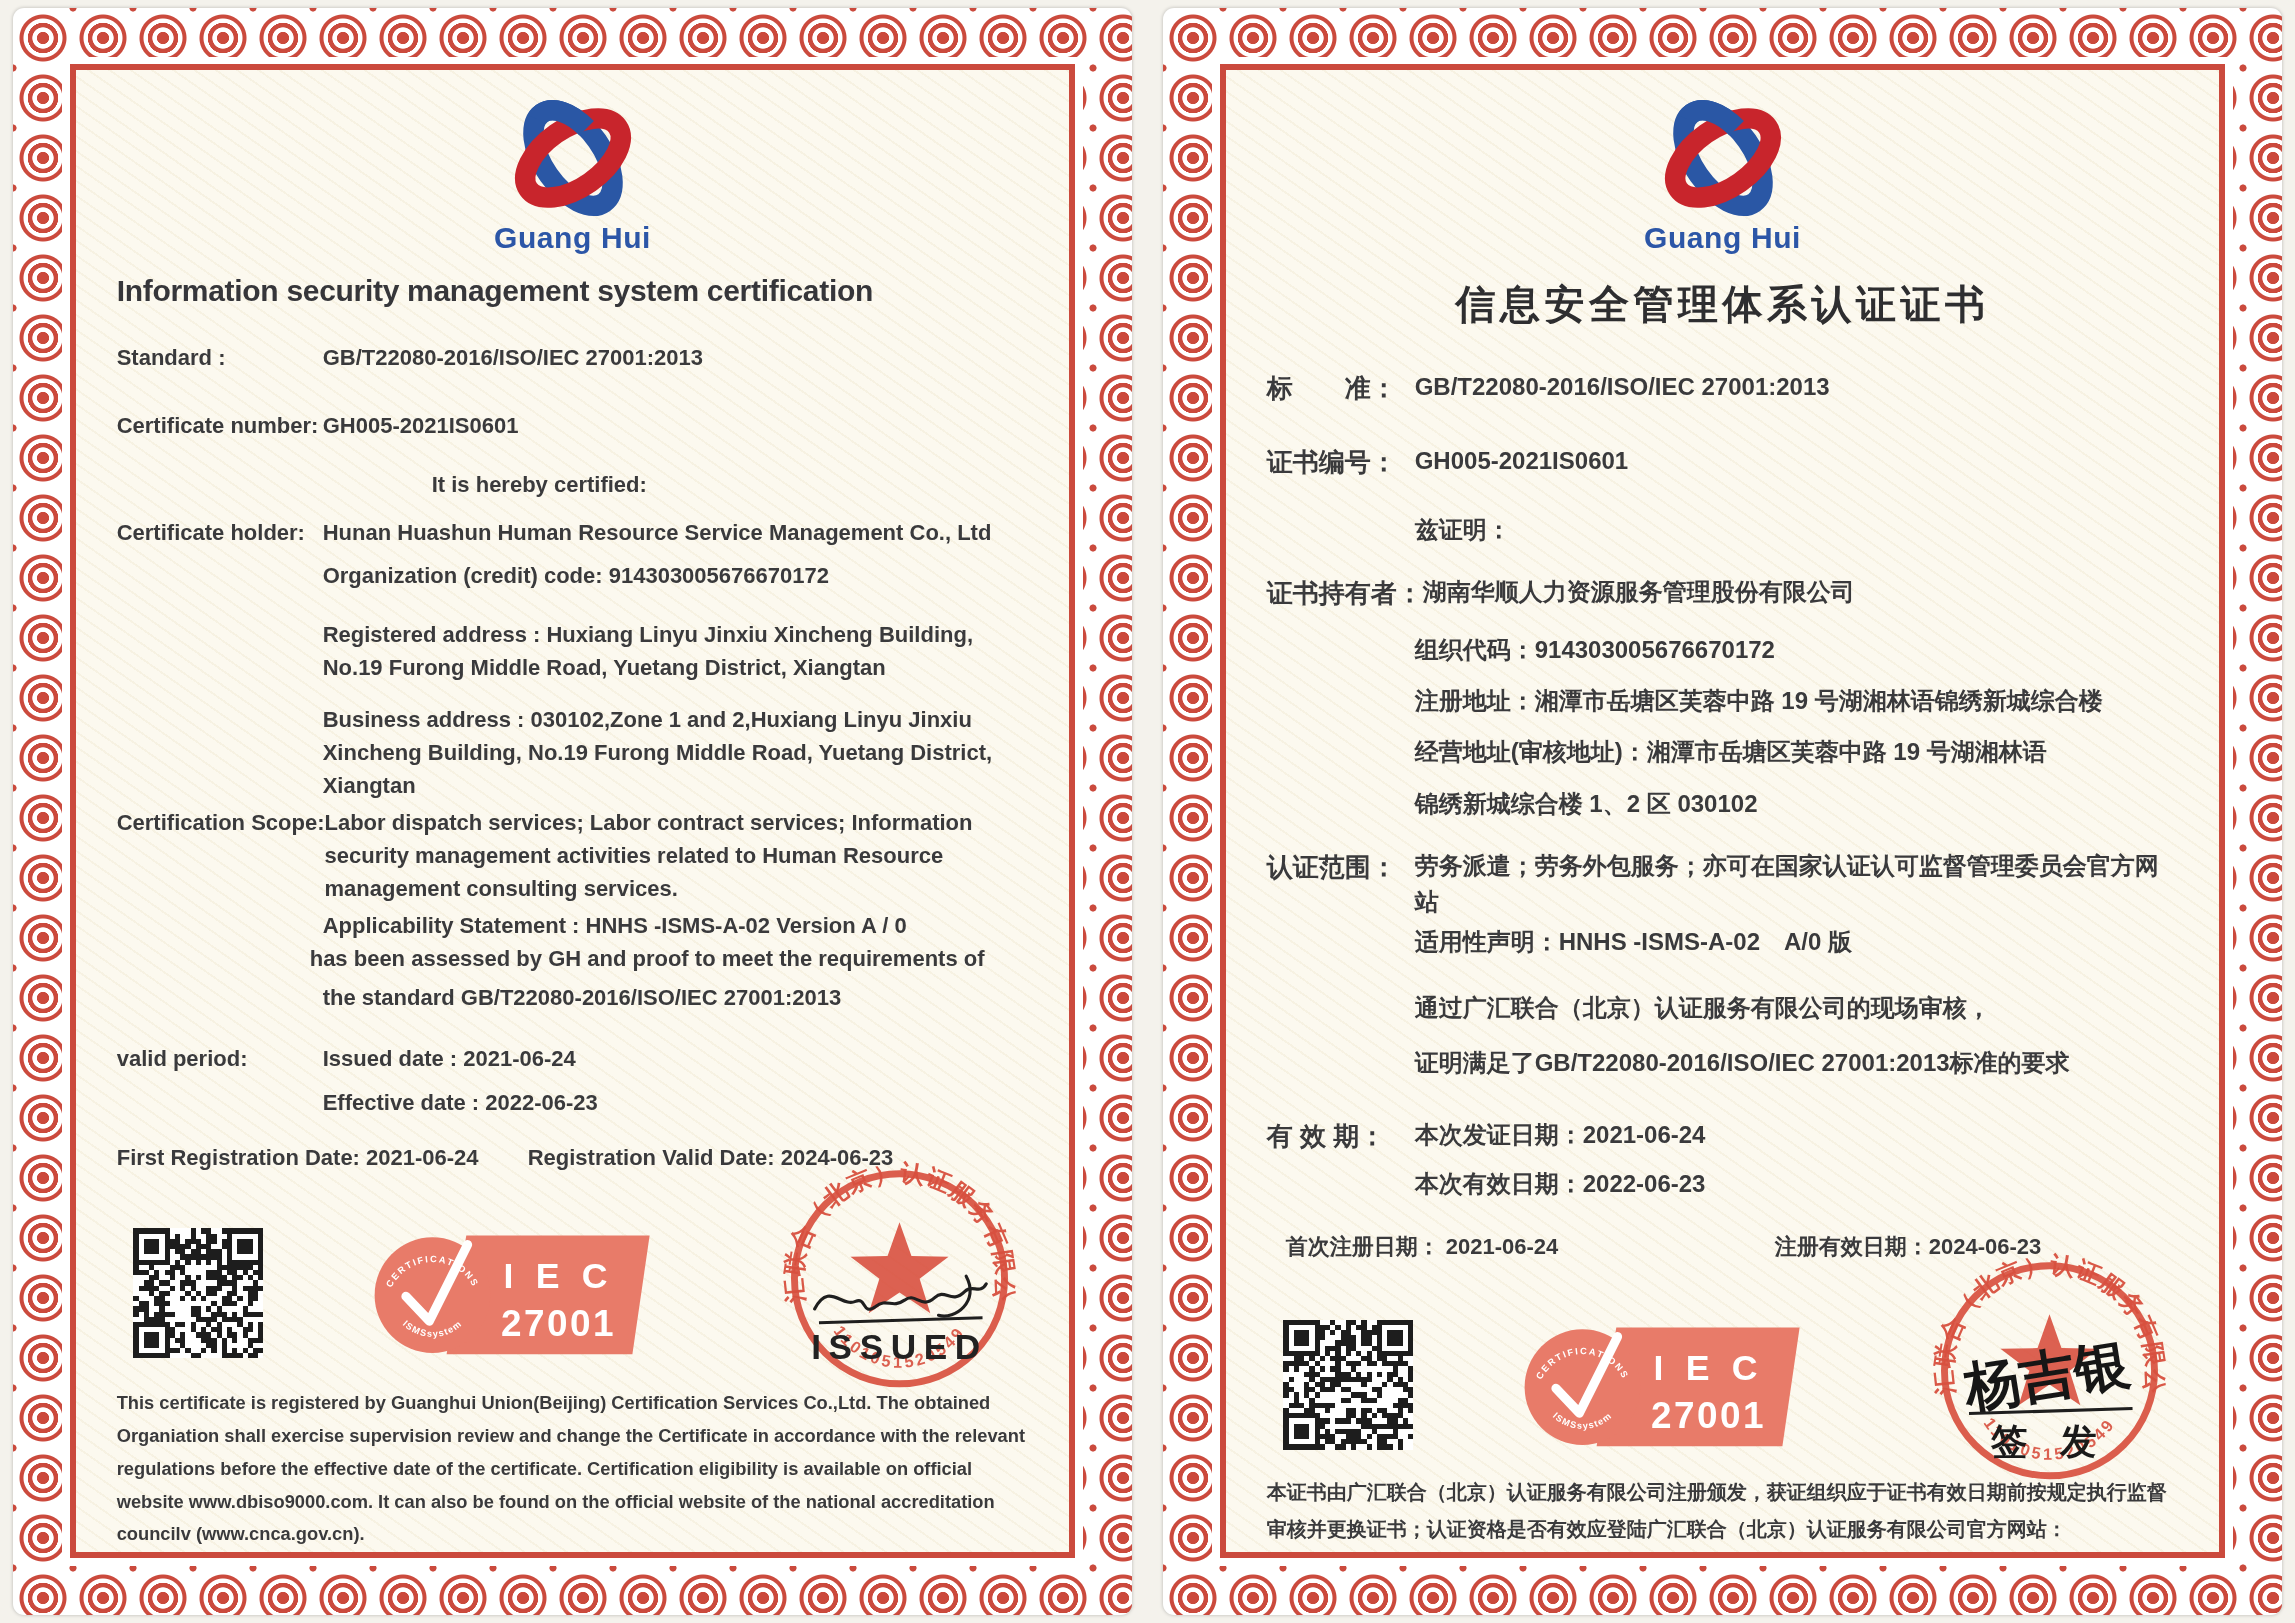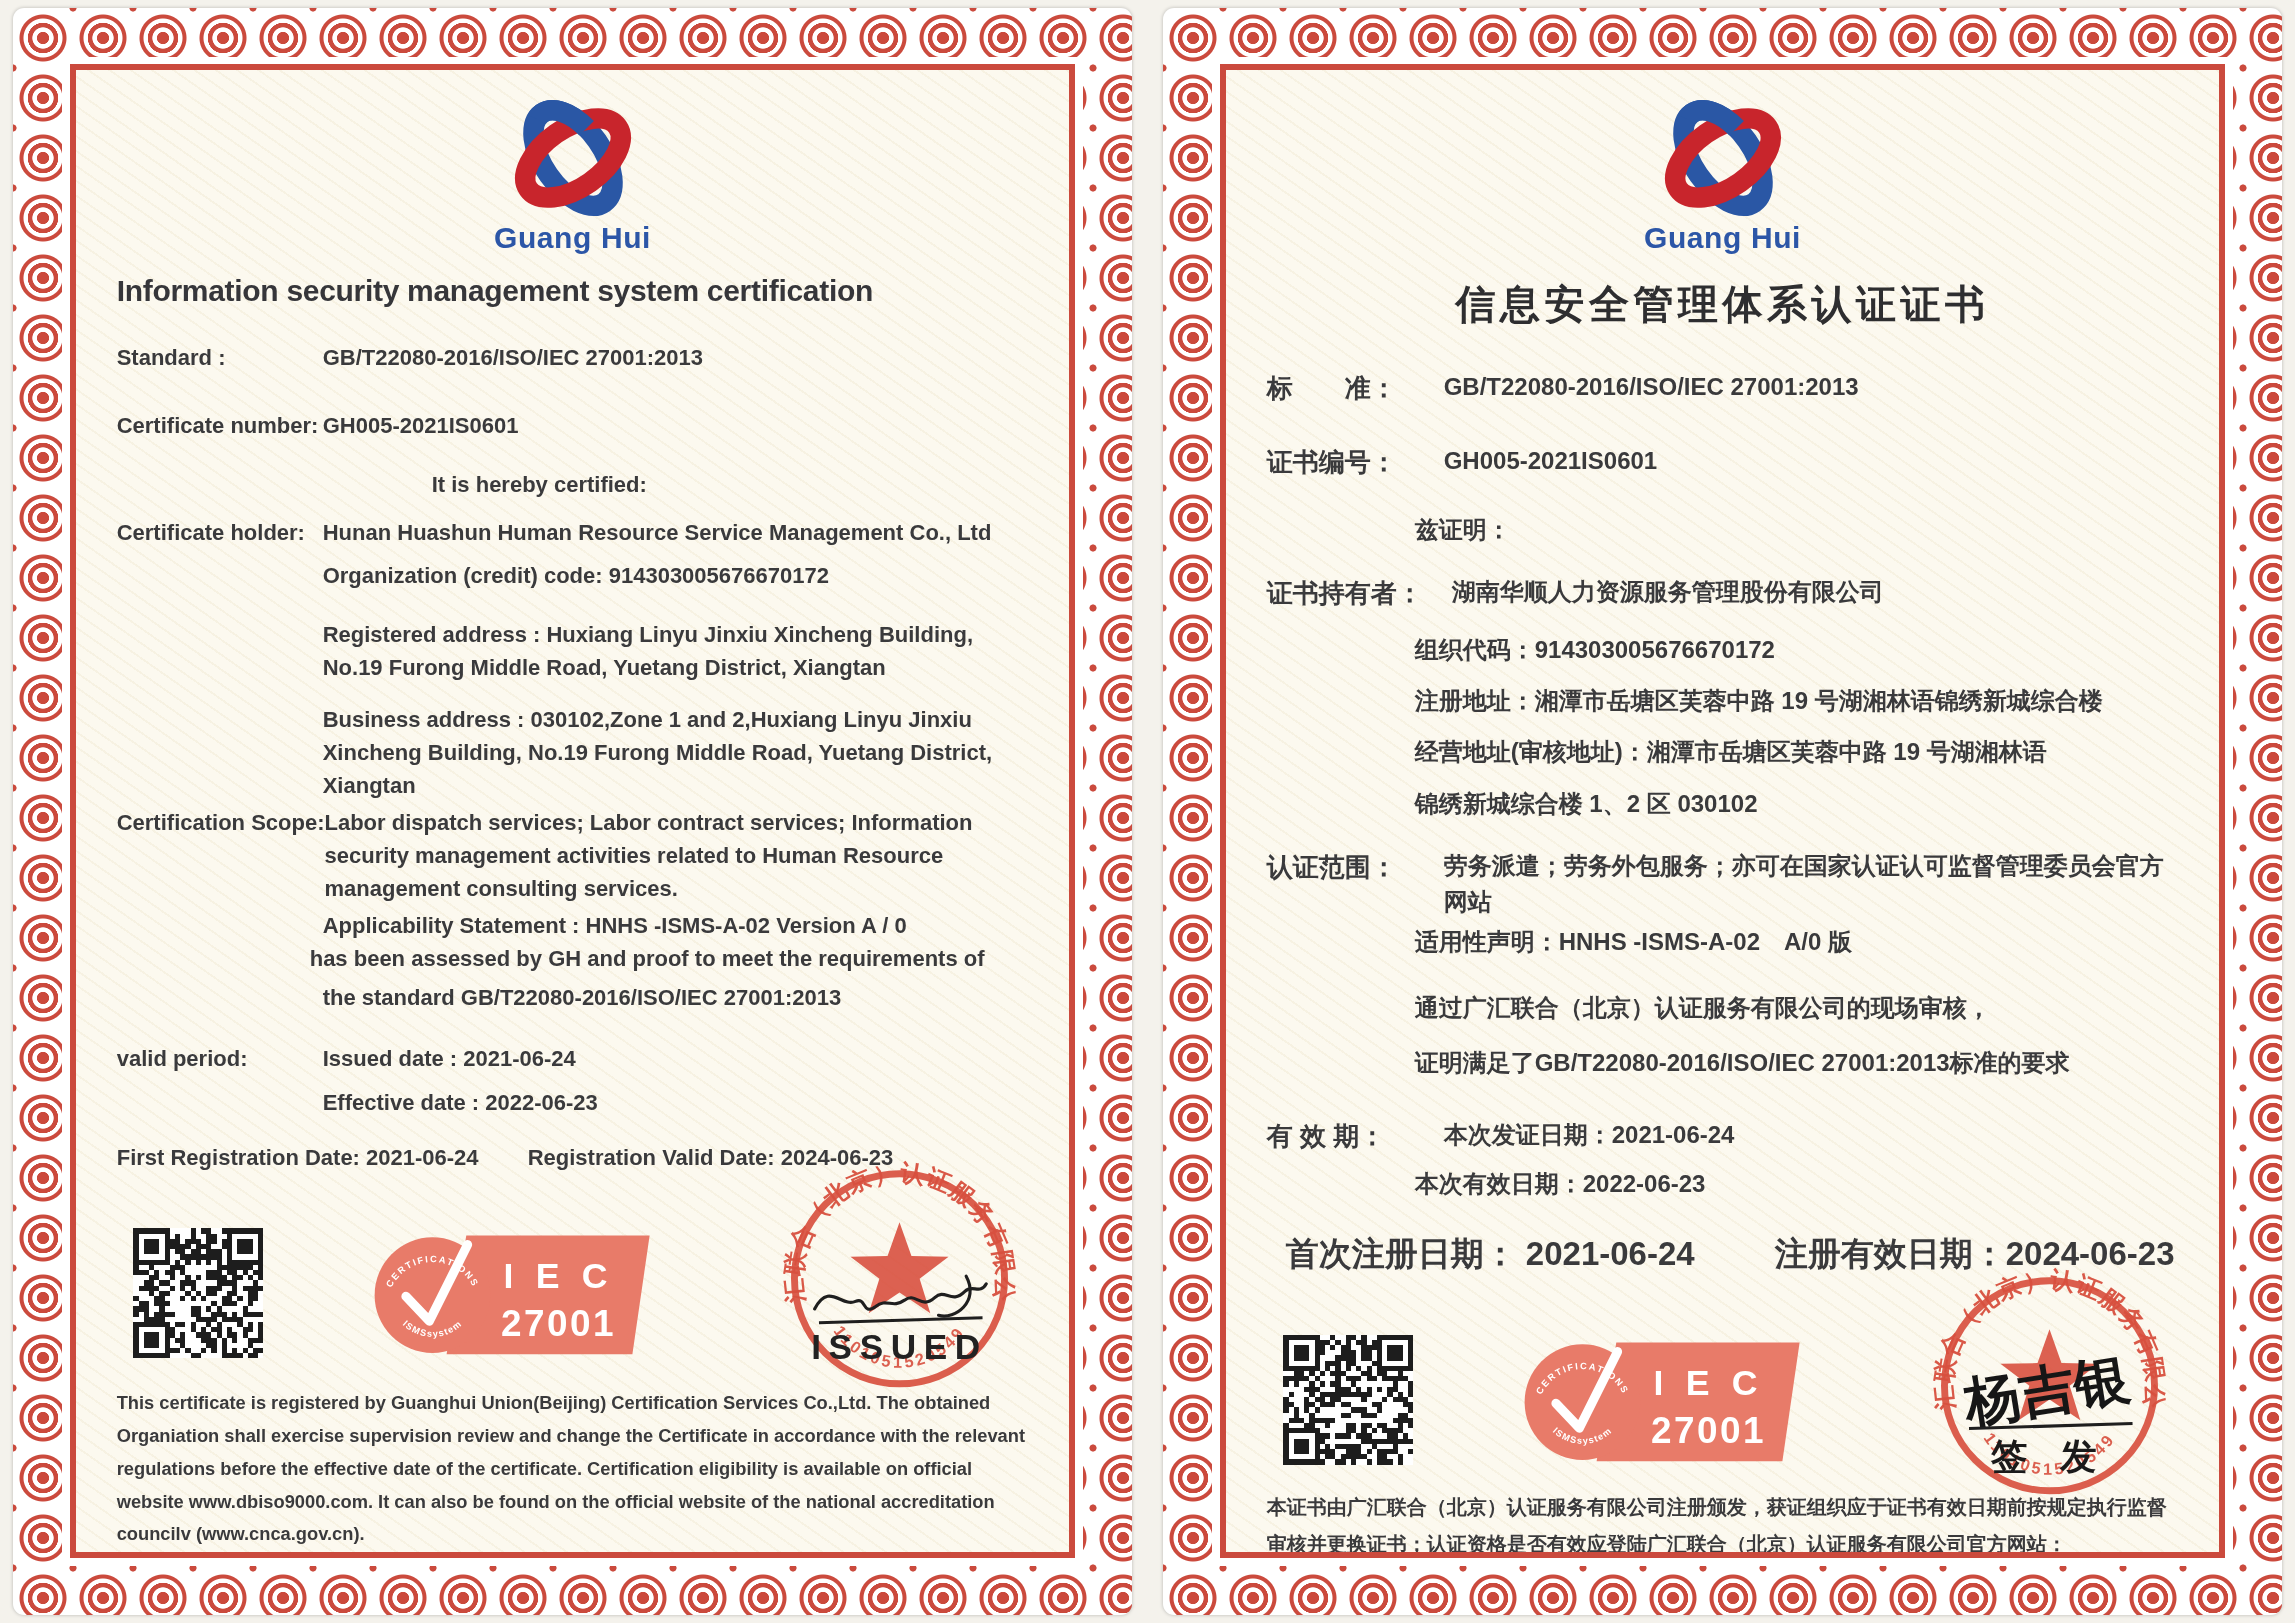--- a/index.html
+++ b/index.html
@@ -40,26 +40,26 @@
 
   .title-en { font-size:30px; text-align:left; color:#36363a; margin:19px 0 33px; letter-spacing:-0.3px; }
   .title-cn { font-size:40px; text-align:center; color:#2e2e30; margin:22px 0 37px; letter-spacing:4.5px; }
 
   
   .row { display:flex; font-size:22px; line-height:1.5; }
   .row .lbl { min-width:206px; flex-shrink:0; white-space:nowrap; }
   .row .val { flex:1; }
   .indent { padding-left:206px; }
 
-  .pageR .row { font-size:24px;gap:29px; }
+  .pageR .row { font-size:24px; }
   .pageR .row .lbl { min-width:148px; font-size:26px; }
   .pageR .indent { padding-left:148px; }
 
   .regrow { display:grid; grid-template-columns:411px 1fr; font-size:22px; }
-  .pageR .regrow { grid-template-columns:489px 1fr; font-size:33px; padding-left:19px; }
+  .pageR .regrow { grid-template-columns:489px 1fr; font-size:22px; padding-left:19px; }
 
   
   .badges { position:relative; height:193px; margin-top:16.7px; }
   [data-name="qr-code"]{
     position:absolute; left:16.7px; top:41px; width:130px; height:130px;
     display:grid; grid-template-columns:repeat(25,1fr); grid-template-rows:repeat(25,1fr);
     background:#fff;
   }
   .qm { background:#1d1d1d; }
   .iec-badge { position:absolute; left:257px; top:33px; }

